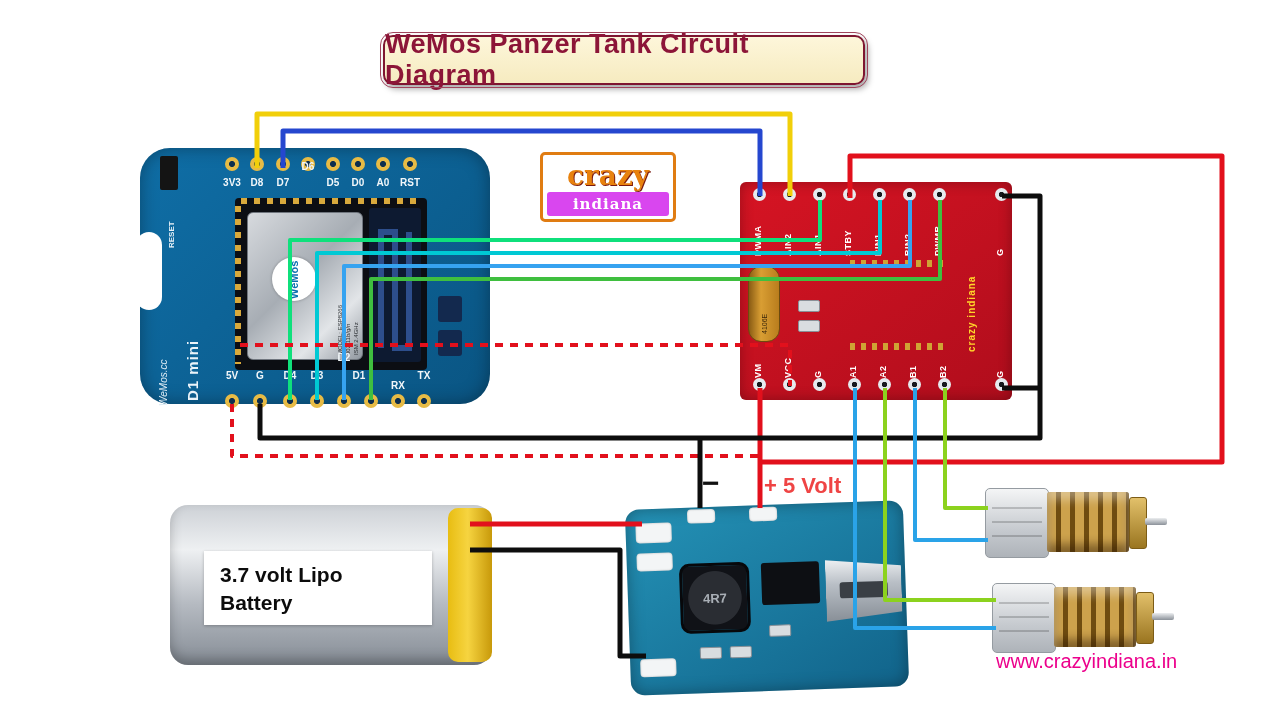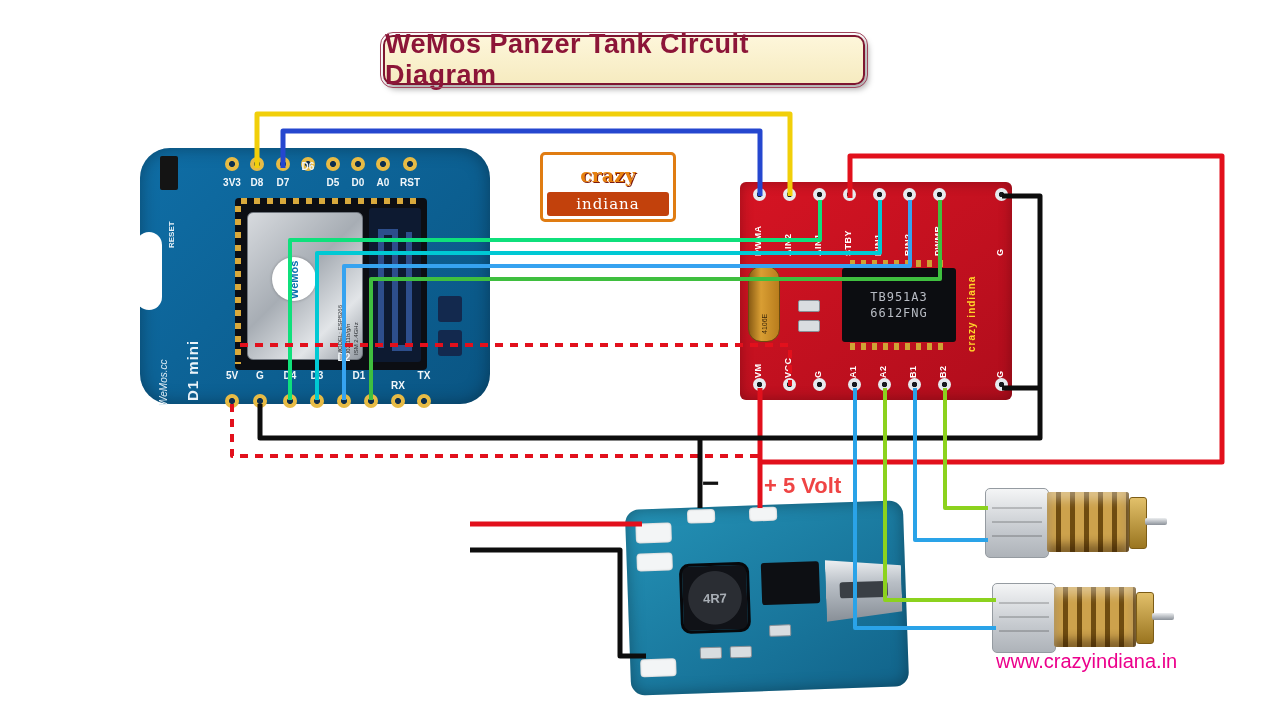--- a/index.html
+++ b/index.html
@@ -25,22 +25,22 @@
   .wlogo{position:absolute;left:24px;top:44px;width:44px;height:44px;background:#fff;border-radius:50%;display:flex;align-items:center;justify-content:center;box-shadow:0 0 3px rgba(0,0,0,.3);}
   .wlogo span{font-size:11px;font-weight:bold;color:#0a6fb0;height:40px;}
   .modtext{position:absolute;left:88px;top:6px;height:136px;font-size:6px;color:#2c3034;line-height:8px;}
   .antzone{position:absolute;left:134px;top:10px;width:52px;height:154px;background:#0d1a31;border-radius:3px;}
   .comp-sq{position:absolute;width:24px;height:26px;background:#13294e;border-radius:3px;}
   .d1mini{position:absolute;left:44px;top:158px;height:95px;font-size:15px;font-weight:bold;color:#eaf3f9;letter-spacing:1px;}
   .wemoscc{position:absolute;left:18px;top:168px;height:90px;font-size:10px;font-style:italic;color:#dcebf4;}
 
   
   .ci-logo{position:absolute;left:540px;top:152px;width:136px;height:70px;background:#fff;border:3px solid #e07c12;border-radius:5px;box-sizing:border-box;padding:3px 4px;display:flex;flex-direction:column;}
-  .ci-top{flex:1;display:flex;align-items:center;justify-content:center;font-family:"DejaVu Serif",serif;font-size:19px;font-weight:bold;color:#e8820e;text-shadow:1px 1px 0 #7a1a10;}
-  .ci-bottom{height:24px;background:#c2410c;border-radius:3px;display:flex;align-items:center;justify-content:center;font-family:"DejaVu Serif",serif;font-size:15px;font-weight:normal;color:#fff;letter-spacing:1px;}
+  .ci-top{flex:1;display:flex;align-items:center;justify-content:center;font-family:"DejaVu Serif",serif;font-size:28px;font-weight:bold;color:#e8820e;text-shadow:1px 1px 0 #7a1a10;}
+  .ci-bottom{height:24px;background:#d946ef;border-radius:3px;display:flex;align-items:center;justify-content:center;font-family:"DejaVu Serif",serif;font-size:15px;font-weight:bold;color:#fff;letter-spacing:1px;}
 
   
   .driver{position:absolute;left:740px;top:182px;width:272px;height:218px;background:linear-gradient(145deg,#d61423,#b00d1c);border-radius:6px;box-shadow:inset 0 0 14px rgba(0,0,0,.3);}
   .dlab{position:absolute;width:14px;height:50px;font-size:9px;font-weight:bold;color:#fff;letter-spacing:.5px;}
   .ic{position:absolute;left:102px;top:86px;width:114px;height:74px;background:#0c0d11;border-radius:3px;display:flex;flex-direction:column;align-items:center;justify-content:center;gap:2px;}
   .ic-pins{position:absolute;left:110px;width:98px;height:7px;background:repeating-linear-gradient(90deg,#cfa334 0 5px,transparent 5px 11px);}
   .icl{font-family:"DejaVu Sans Mono",monospace;font-size:12px;color:#b8bcc4;letter-spacing:1px;}
   .cap{position:absolute;left:8px;top:84px;width:30px;height:74px;border-radius:13px;background:linear-gradient(90deg,#8a5c14,#d99e33 40%,#b97d1d);border:1px solid #6d4a0e;display:flex;align-items:center;justify-content:center;}
   .cap span{font-size:7px;color:#3c270a;height:60px;}
   .dbrand{position:absolute;left:226px;top:55px;height:115px;font-size:10px;font-weight:bold;color:#ffd42a;letter-spacing:1px;}
@@ -177,24 +177,20 @@
     <span class="dlab vtext" style="left:193px;top:24px">PWMB</span>
     <span class="dlab vtext" style="left:255px;top:24px">G</span>
 
     <div class="cap">
       <span class="vtext">4106E</span>
     </div>
     <div class="res" style="left:58px;top:118px"></div>
     <div class="res" style="left:58px;top:138px"></div>
 
     <div class="ic-pins" style="top:78px"></div>
-    <div class="ic">
-      <span class="icl">TB951A3</span>
-      <span class="icl">6612FNG</span>
-    </div>
     <div class="ic-pins" style="top:161px"></div>
 
     <span class="dbrand vtext">crazy indiana</span>
 
     <span class="dlab vtext" style="left:13px;top:146px">VM</span>
     <span class="dlab vtext" style="left:43px;top:146px">VCC</span>
     <span class="dlab vtext" style="left:73px;top:146px">G</span>
     <span class="dlab vtext" style="left:108px;top:146px">A1</span>
     <span class="dlab vtext" style="left:138px;top:146px">A2</span>
     <span class="dlab vtext" style="left:168px;top:146px">B1</span>
@@ -204,20 +200,27 @@
     <div class="hole-s" style="left:13px;top:196px"></div>
     <div class="hole-s" style="left:43px;top:196px"></div>
     <div class="hole-s" style="left:73px;top:196px"></div>
     <div class="hole-s" style="left:108px;top:196px"></div>
     <div class="hole-s" style="left:138px;top:196px"></div>
     <div class="hole-s" style="left:168px;top:196px"></div>
     <div class="hole-s" style="left:198px;top:196px"></div>
     <div class="hole-s" style="left:255px;top:196px"></div>
   </div>
 
+  <div class="battery">
+    <div class="bat-cap"></div>
+    <div class="bat-label">
+      <div>3.7 volt Lipo</div>
+      <div>Battery</div>
+    </div>
+  </div>
 
   <div class="charger">
     <div class="pad" style="left:10px;top:14px;width:36px;height:20px"></div>
     <div class="pad" style="left:10px;top:44px;width:36px;height:18px"></div>
     <div class="pad" style="left:62px;top:2px;width:28px;height:14px"></div>
     <div class="pad" style="left:124px;top:2px;width:28px;height:14px"></div>
     <div class="pad" style="left:10px;top:150px;width:36px;height:18px"></div>
     <div class="inductor">
       <span>4R7</span>
     </div>

